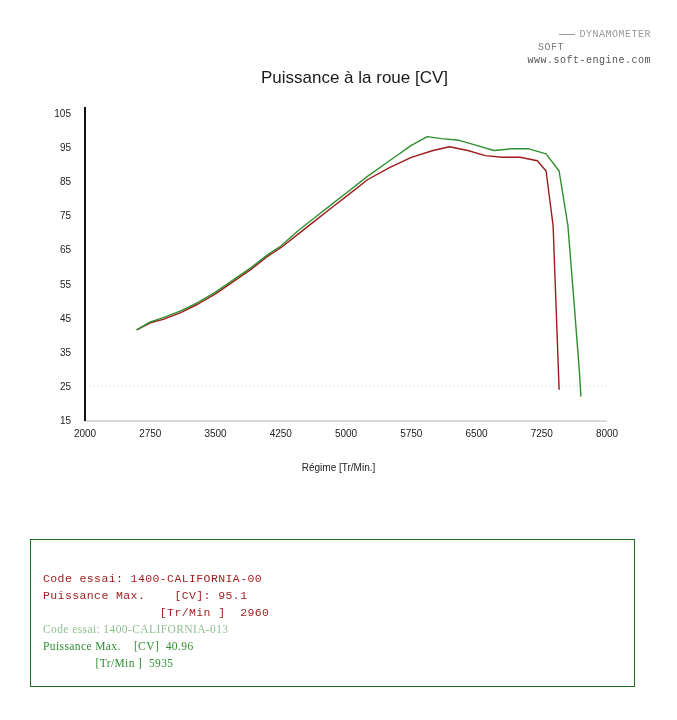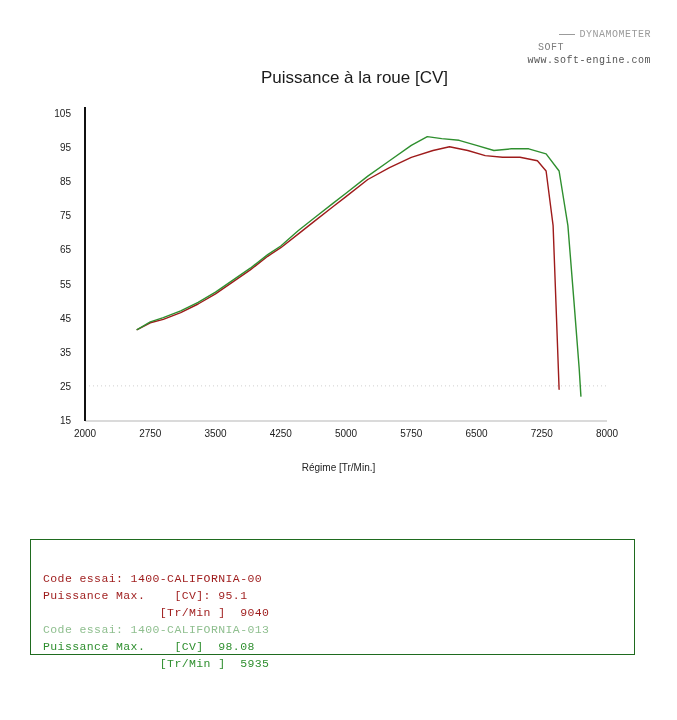--- a/index.html
+++ b/index.html
@@ -81,34 +81,34 @@
     color: #222;
     font-family: "Liberation Sans", sans-serif;
   }
 
   
   #info-box {
     position: absolute;
     left: 30px;
     top: 539px;
     width: 605px;
-    height: 116px;
+    height: 148px;
     border: 1px solid #1f6b1f;
     box-sizing: border-box;
     background: #fff;
   }
   #info-inner {
     padding: 30px 0 0 12px;
     font-family: "Liberation Mono", monospace;
     font-size: 11.5px;
     line-height: 17px;
     letter-spacing: 0.4px;
   }
   .row-red { color: #9e1b1b; white-space: pre; }
-  .row-green { color: #2f8f2f; white-space: pre; }
+  .row-green { color: #2f8f2f; white-space: pre; font-family: Liberation Serif, serif; }
   .faded { color: #8fbf8f; }
 </style>
 </head>
 <body>
 
 <div id="watermark">
   <div class="wm-line1"><span class="wm-dash"></span><span>DYNAMOMETER</span></div>
   <div class="wm-line2"><span>SOFT</span></div>
   <div class="wm-site">www.soft-engine.com</div>
 </div>
@@ -151,18 +151,18 @@
       </g>
   </svg>
 </div>
 
 <div id="x-axis-title">Régime [Tr/Min.]</div>
 
 <div id="info-box">
   <div id="info-inner">
       <div class="row-red">Code essai: 1400-CALIFORNIA-00</div>
       <div class="row-red">Puissance Max.    [CV]: 95.1</div>
-      <div class="row-red">                [Tr/Min ]  9040</div>
+      <div class="row-red">                [Tr/Min ]  2960</div>
       <div class="row-green faded">Code essai: 1400-CALIFORNIA-013</div>
-      <div class="row-green">Puissance Max.    [CV]  98.08</div>
+      <div class="row-green">Puissance Max.    [CV]  40.96</div>
       <div class="row-green">                [Tr/Min ]  5935</div>
     </div>
 </div>
 
 </body></html>

